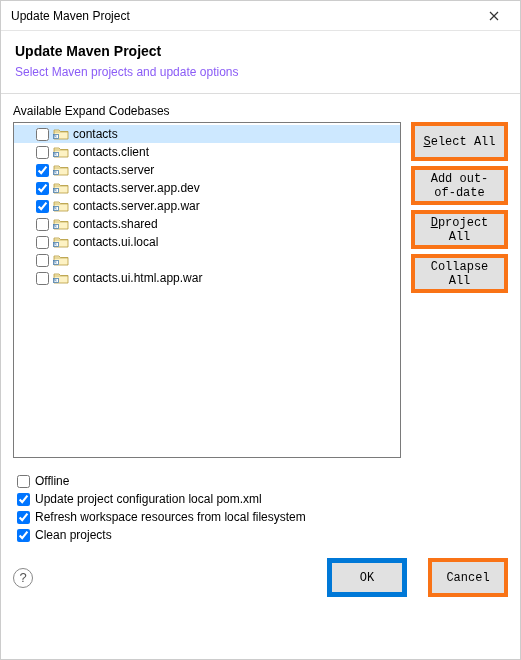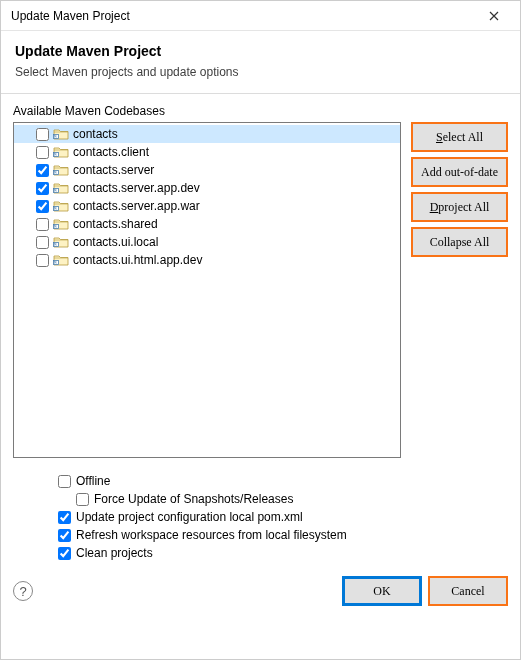--- a/index.html
+++ b/index.html
@@ -26,21 +26,21 @@
   .titlebar-close {
     width: 40px; height: 28px;
     display:flex; align-items:center; justify-content:center;
     cursor:pointer;
   }
   .header {
     padding: 10px 14px 14px;
     border-bottom: 1px solid #dcdcdc;
   }
   .header h1 { font-size: 14px; font-weight: bold; margin: 2px 0 6px; }
-  .header .subtitle { font-size: 12px; color: #404040; }
+  .header .subtitle { font-size: 12px; color: #8b5cf6; }
   .content {
     padding: 10px 12px 0;
   }
   .section-label { margin-bottom: 4px; }
   .tree-row {
     display: flex;
     gap: 10px;
     align-items: flex-start;
   }
   .tree {
@@ -64,32 +64,31 @@
   }
   .tree-item .proj-icon {
     display:inline-flex; align-items:center; justify-content:center;
   }
   .tree-item .label { font-size: 12px; }
   .side-buttons {
     display:flex; flex-direction:column; gap:5px;
     width: 97px;
   }
   .side-buttons button, .footer-row button {
-    height: 30px;
+    height: 39px;
     background: #e1e1e1;
-    border: 2px solid #f97316;
-    font-family: Liberation Serif, serif;
+    border: 4px solid #f97316;
+    font-family: Liberation Mono, monospace;
     font-size: 12px;
     cursor:pointer;
     padding: 0 6px;
   }
   .side-buttons .mn { text-decoration: underline; }
   .options {
     padding: 14px 16px 6px;
-    margin-left: 41px;
   }
   .opt-row {
     display:flex; align-items:center; gap:5px;
     padding: 2px 0;
   }
   .opt-row.indent { padding-left: 18px; }
   .opt-row input[type=checkbox] { width:13px; height:13px; margin:0; }
   .opt-row.disabled { color: #7a7a7a; }
   .footer {
     display:flex; align-items:center;
@@ -122,21 +121,21 @@
       </svg>
   </div>
 </div>
 
 <div class="header">
   <h1>Update Maven Project</h1>
   <div class="subtitle">Select Maven projects and update options</div>
 </div>
 
 <div class="content">
-  <div class="section-label">Available Maven Codebases</div>
+  <div class="section-label">Available Expand Codebases</div>
   <div class="tree-row">
     <div class="tree" id="tree">
         <div class="tree-item selected">
           <input type="checkbox" style="">
           <span class="proj-icon">
             <svg width="16" height="14" viewBox="0 0 16 14">
               <path d="M1 3 h5 l1.5 1.5 H15 V12 H1 Z" fill="#fdf2c4" stroke="#b59a3e" stroke-width="0.8"></path>
               <path d="M1 5 H15" stroke="#b59a3e" stroke-width="0.6"></path>
               <rect x="0.5" y="7.5" width="5" height="4" fill="#fff" stroke="#4a7fb0" stroke-width="0.8"></rect>
               <text x="1" y="11" font-size="4" fill="#4a7fb0" font-family="monospace">M</text>
@@ -219,57 +218,64 @@
         <div class="tree-item">
           <input type="checkbox" style="">
           <span class="proj-icon">
             <svg width="16" height="14" viewBox="0 0 16 14">
               <path d="M1 3 h5 l1.5 1.5 H15 V12 H1 Z" fill="#fdf2c4" stroke="#b59a3e" stroke-width="0.8"></path>
               <path d="M1 5 H15" stroke="#b59a3e" stroke-width="0.6"></path>
               <rect x="0.5" y="7.5" width="5" height="4" fill="#fff" stroke="#4a7fb0" stroke-width="0.8"></rect>
               <text x="1" y="11" font-size="4" fill="#4a7fb0" font-family="monospace">M</text>
             </svg>
           </span>
-          <span class="label">contacts.ui.html.app.dev</span>
+        </div>
+        <div class="tree-item">
+          <input type="checkbox" style="">
+          <span class="proj-icon">
+            <svg width="16" height="14" viewBox="0 0 16 14">
+              <path d="M1 3 h5 l1.5 1.5 H15 V12 H1 Z" fill="#fdf2c4" stroke="#b59a3e" stroke-width="0.8"></path>
+              <path d="M1 5 H15" stroke="#b59a3e" stroke-width="0.6"></path>
+              <rect x="0.5" y="7.5" width="5" height="4" fill="#fff" stroke="#4a7fb0" stroke-width="0.8"></rect>
+              <text x="1" y="11" font-size="4" fill="#4a7fb0" font-family="monospace">M</text>
+            </svg>
+          </span>
+          <span class="label">contacts.ui.html.app.war</span>
         </div>
       </div>
     <div class="side-buttons">
       <button><span class="mn">S</span><span>elect All</span></button>
       <button>Add out-of-date</button>
       <button><span class="mn">D</span><span>project All</span></button>
       <button>Collapse All</button>
     </div>
   </div>
 </div>
 
 <div class="options">
   <label class="opt-row">
     <input type="checkbox" style="">
     <span>Offline</span>
   </label>
-  <label class="opt-row indent">
-    <input type="checkbox" style="">
-    <span>Force Update of Snapshots/Releases</span>
-  </label>
   <label class="opt-row">
     <input type="checkbox" checked="" style="">
     <span>Update project configuration local pom.xml</span>
   </label>
   <label class="opt-row">
     <input type="checkbox" checked="" style="">
     <span>Refresh workspace resources from local filesystem</span>
   </label>
   <label class="opt-row">
     <input type="checkbox" checked="" style="">
     <span>Clean projects</span>
   </label>
 </div>
 
 <div class="footer">
   <div class="help-icon">
     <span>?</span>
   </div>
   <div class="footer-spacer"></div>
-  <div class="footer-row" style="display:flex; gap:6px;">
+  <div class="footer-row" style="display:flex; gap:21px;">
     <button class="primary">OK</button>
     <button>Cancel</button>
   </div>
 </div>
 
 </body></html>

